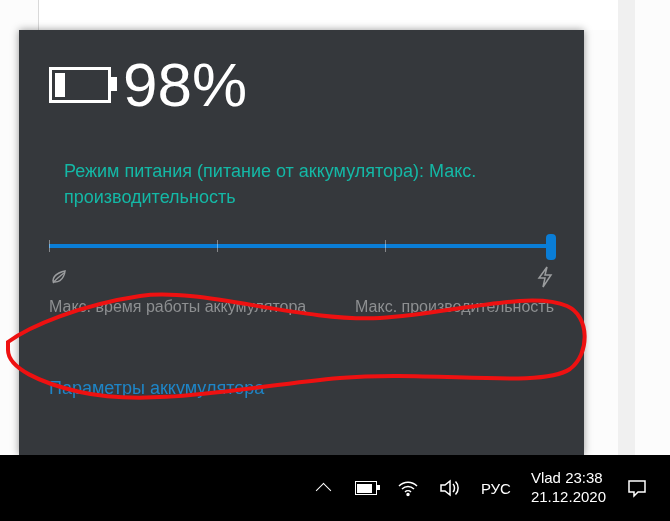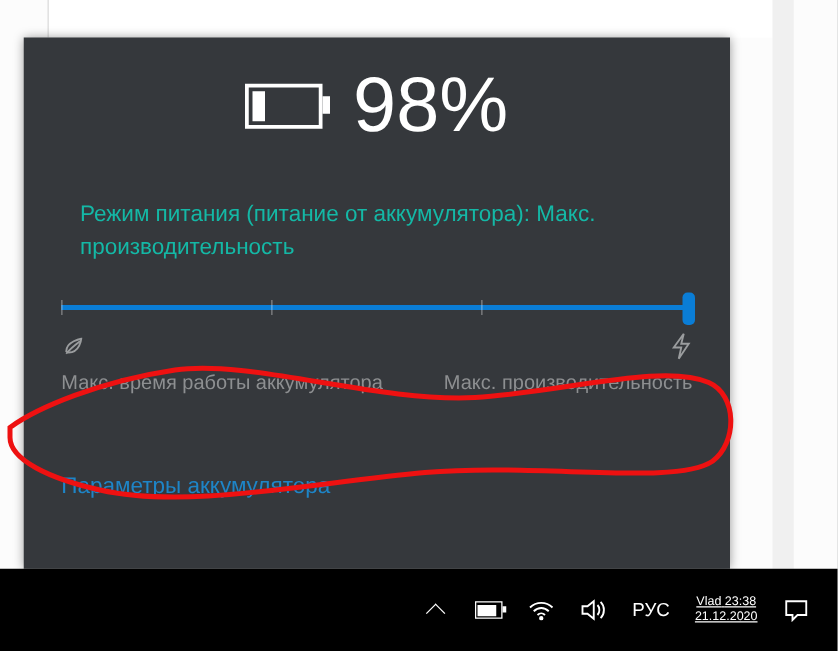--- a/index.html
+++ b/index.html
@@ -45,23 +45,22 @@
     height: 425px;
     background: #35383c;
     color: #fff;
     box-shadow: 0 0 8px rgba(0,0,0,.4);
     padding: 28px 30px 0 30px;
     box-sizing: border-box;
   }
   .battery-row {
     display: flex;
     align-items: center;
-    gap: 24px;
+    gap: 12px;
     margin-top: -4px;
-    justify-content: center;
   }
   .battery-icon-big {
     width: 56px;
     height: 30px;
     border: 3px solid #fff;
     position: relative;
   }
   .battery-icon-big::after {
     content: "";
     position: absolute;
@@ -161,21 +160,21 @@
     display: flex;
     align-items: center;
     justify-content: flex-end;
     padding-right: 22px;
     box-sizing: border-box;
     font-size: 15px;
     gap: 20px;
   }
   .taskbar .ico { display:flex; align-items:center; justify-content:center; width:22px; height:22px; }
   .taskbar .lang { font-size: 15px; }
-  .taskbar .clock { text-align: center; line-height: 1.25; font-size: 10px; text-decoration: underline; }
+  .taskbar .clock { text-align: left; line-height: 1.25; font-size: 15px; }
   .taskbar .clock .top { white-space: nowrap; }
   .chevron-up {
     display:inline-block;
     width:10px; height:10px;
     border-left:1.5px solid #fff;
     border-top:1.5px solid #fff;
     transform: rotate(45deg);
     margin-top:4px;
   }
   .tb-battery {

